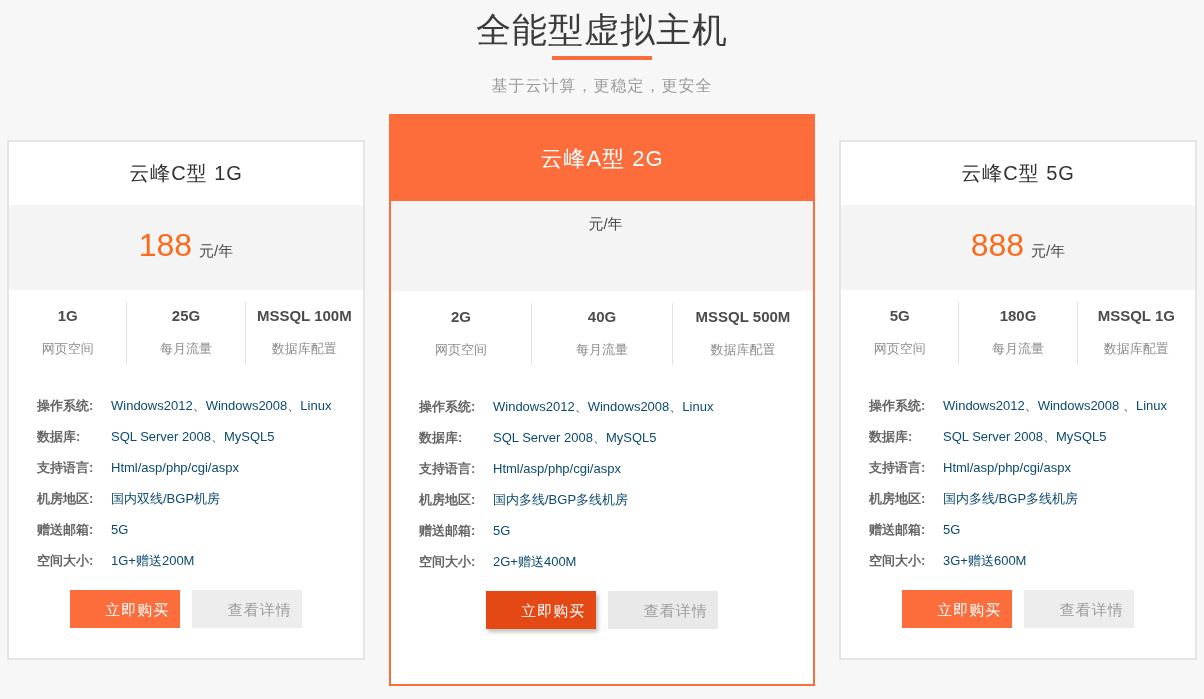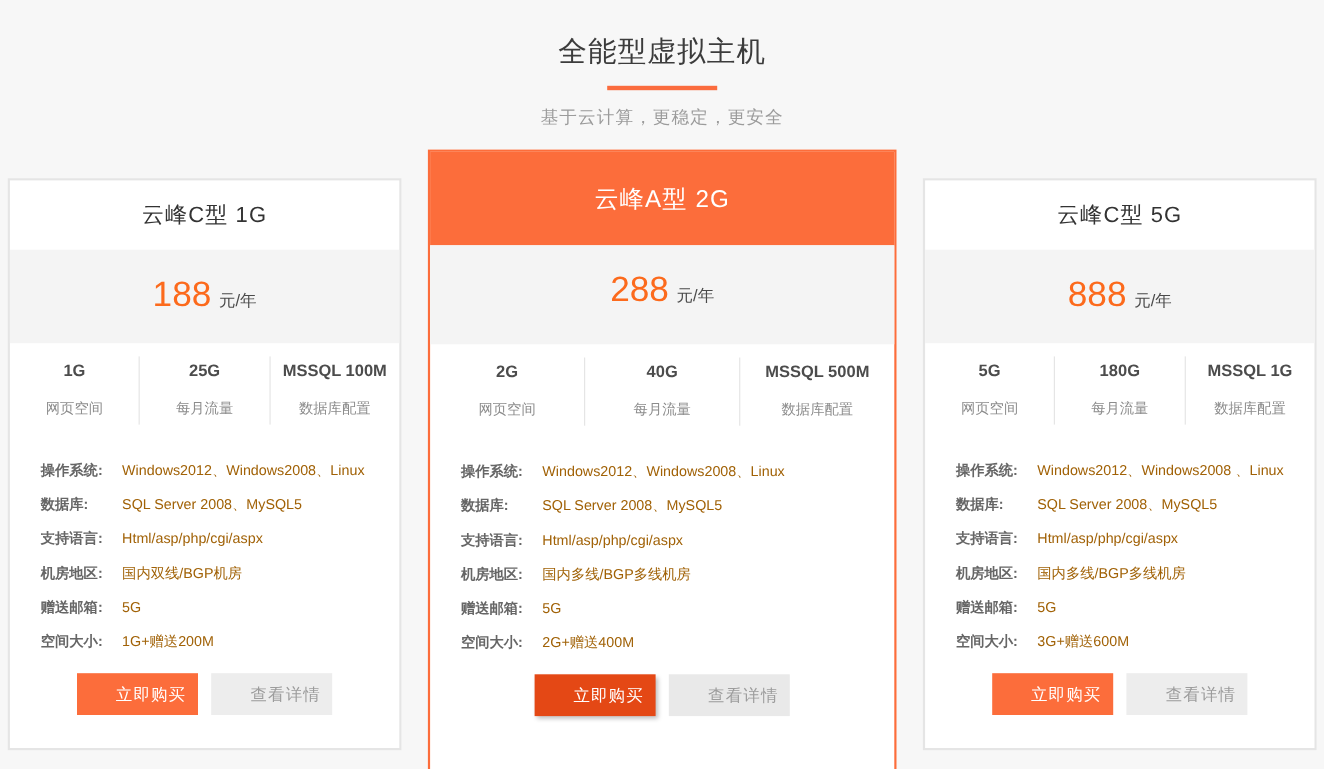--- a/index.html
+++ b/index.html
@@ -7,22 +7,22 @@
   body {
     width: 1204px; height: 699px;
     background: #f7f7f7;
     font-family: "Liberation Sans", sans-serif;
     overflow: hidden;
   }
 
   
   .page-header { text-align: center; padding-top: 14px; }
   .page-title {
-    font-size: 26px; line-height: 32px; font-weight: 400;
-    color: #3c3c3c; margin: 16px; letter-spacing: 1px;
+    font-size: 35px; line-height: 32px; font-weight: 400;
+    color: #3c3c3c; margin: 0; letter-spacing: 1px;
   }
   .title-underline {
     width: 100px; height: 4px; background: #fb6c3e;
     margin: 10px auto 0;
   }
   .page-subtitle {
     margin-top: 15px; font-size: 16px; line-height: 22px;
     color: #9b9b9b; letter-spacing: 1px;
   }
 
@@ -73,21 +73,21 @@
     align-self: flex-start; margin-top: -5px;
   }
 
   
   .details { padding: 21px 28px 0; flex: 0 0 auto; }
   .detail-row { display: flex; margin-bottom: 17px; line-height: 14px; }
   .detail-label {
     width: 74px; flex: 0 0 74px; font-size: 13px;
     font-weight: bold; color: #666666;
   }
-  .detail-value { font-size: 13px; color: #a16207; }
+  .detail-value { font-size: 13px; color: #0c4a6e; }
 
   
   .actions { text-align: center; margin-top: 5px; }
   .btn {
     display: inline-block; width: 110px; height: 38px; line-height: 38px;
     font-size: 15px; text-align: center; cursor: pointer;
     border: none; letter-spacing: 1px;
     font-family: "Liberation Sans", sans-serif;
     padding-left: 31px;
   }
@@ -160,21 +160,20 @@
     </div>
     <div class="actions">
       <button class="btn btn-buy">立即购买</button>
       <button class="btn btn-view">查看详情</button>
     </div>
   </div>
 
   <div class="card featured">
     <div class="plan-title">云峰A型 2G</div>
     <div class="price-band">
-      <span class="price-number">288</span>
       <span class="price-unit">元/年</span>
     </div>
     <div class="specs">
       <div class="spec-col">
         <div class="spec-value">2G</div>
         <div class="spec-label">网页空间</div>
       </div>
       <div class="spec-divider"></div>
       <div class="spec-col">
         <div class="spec-value">40G</div>

